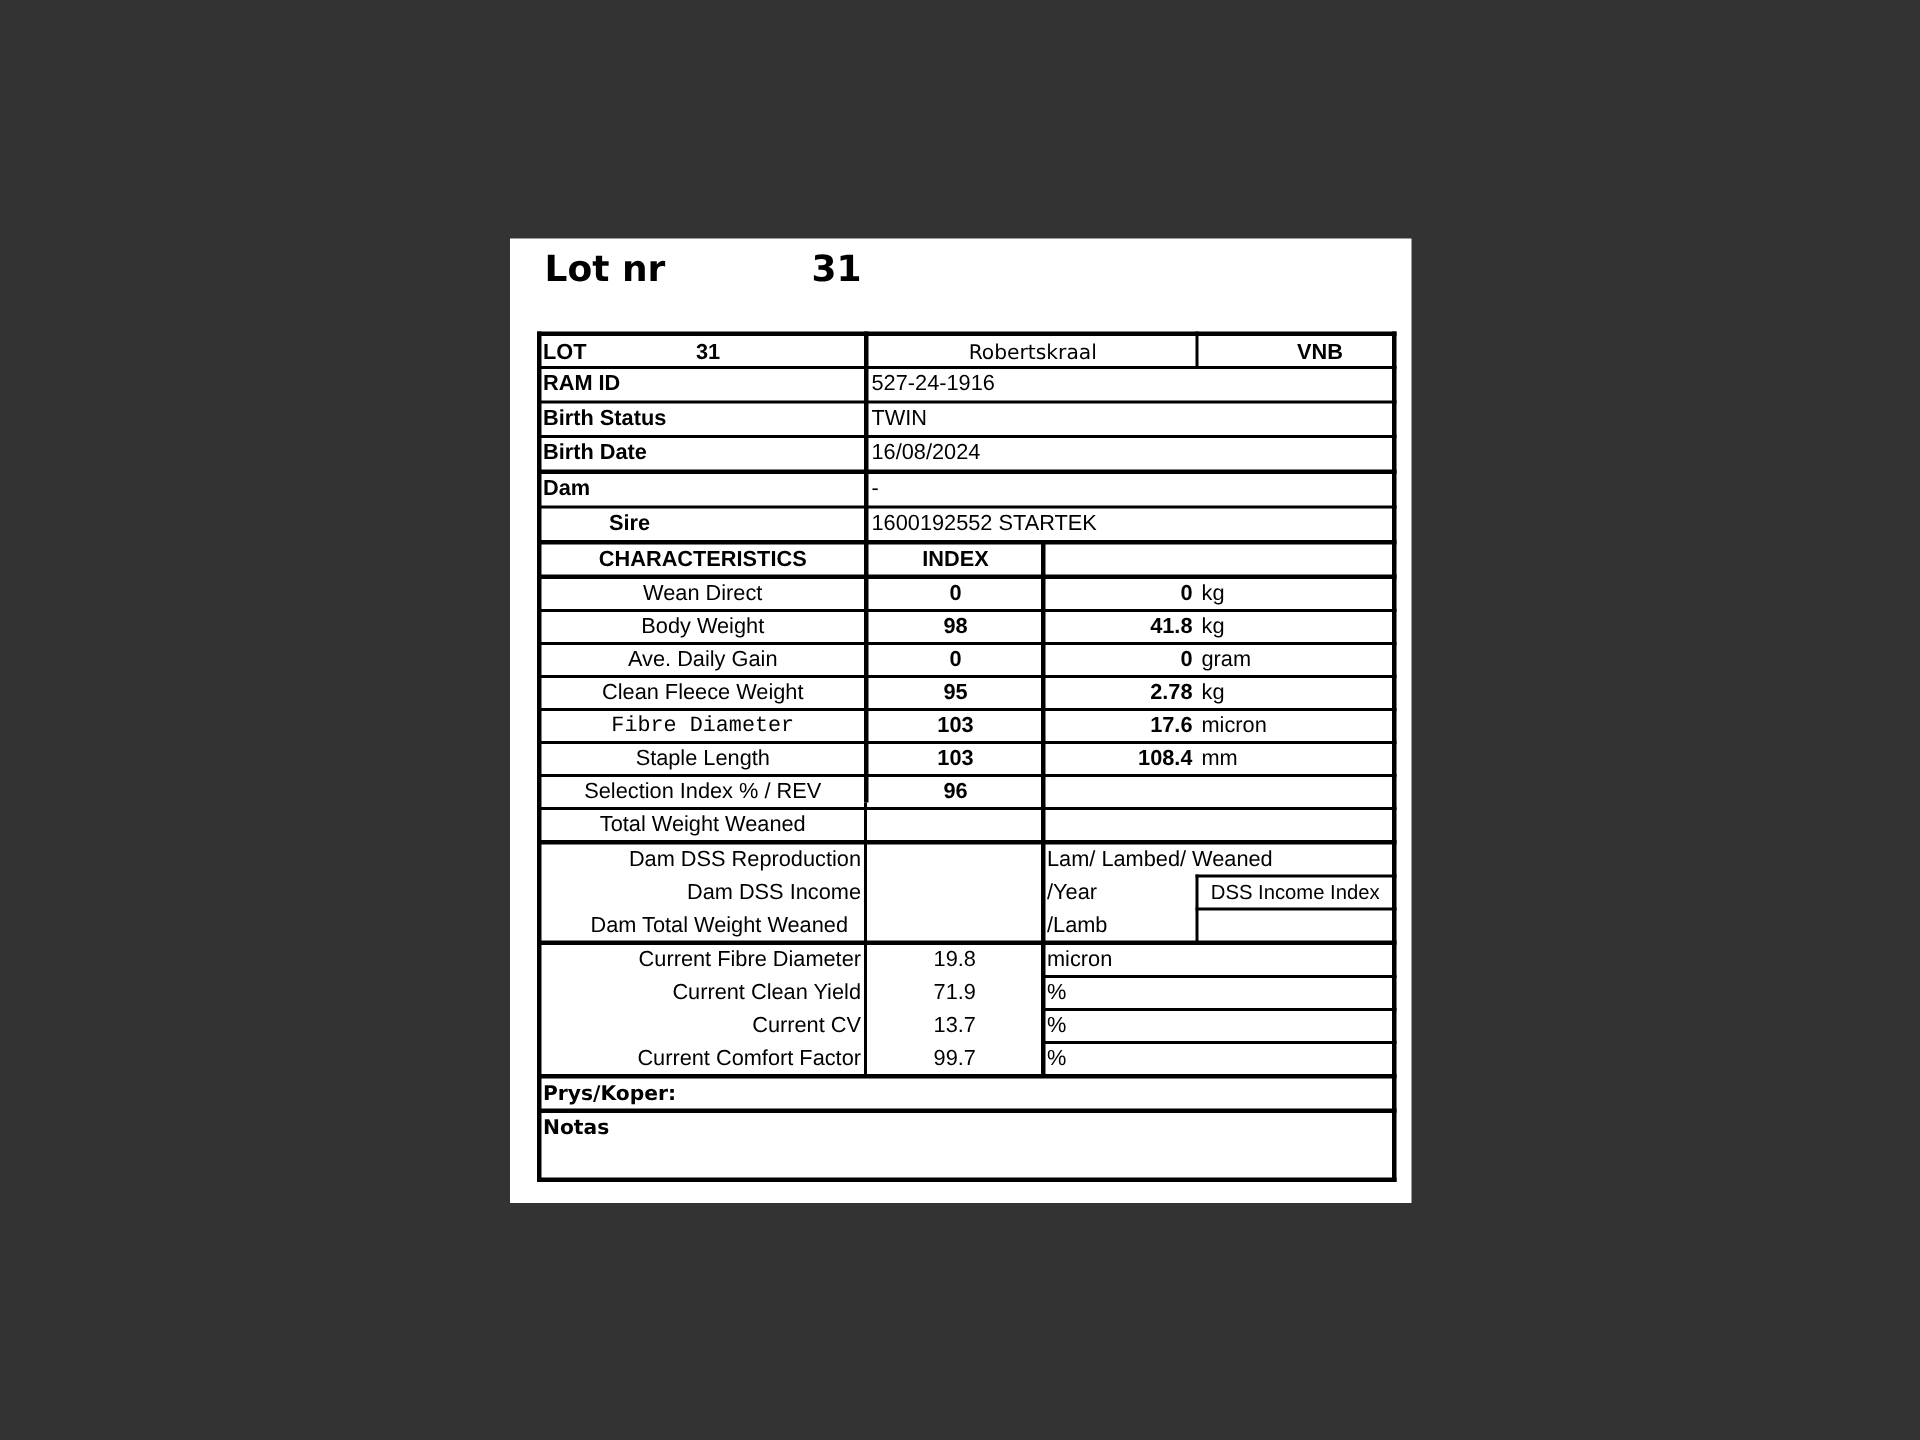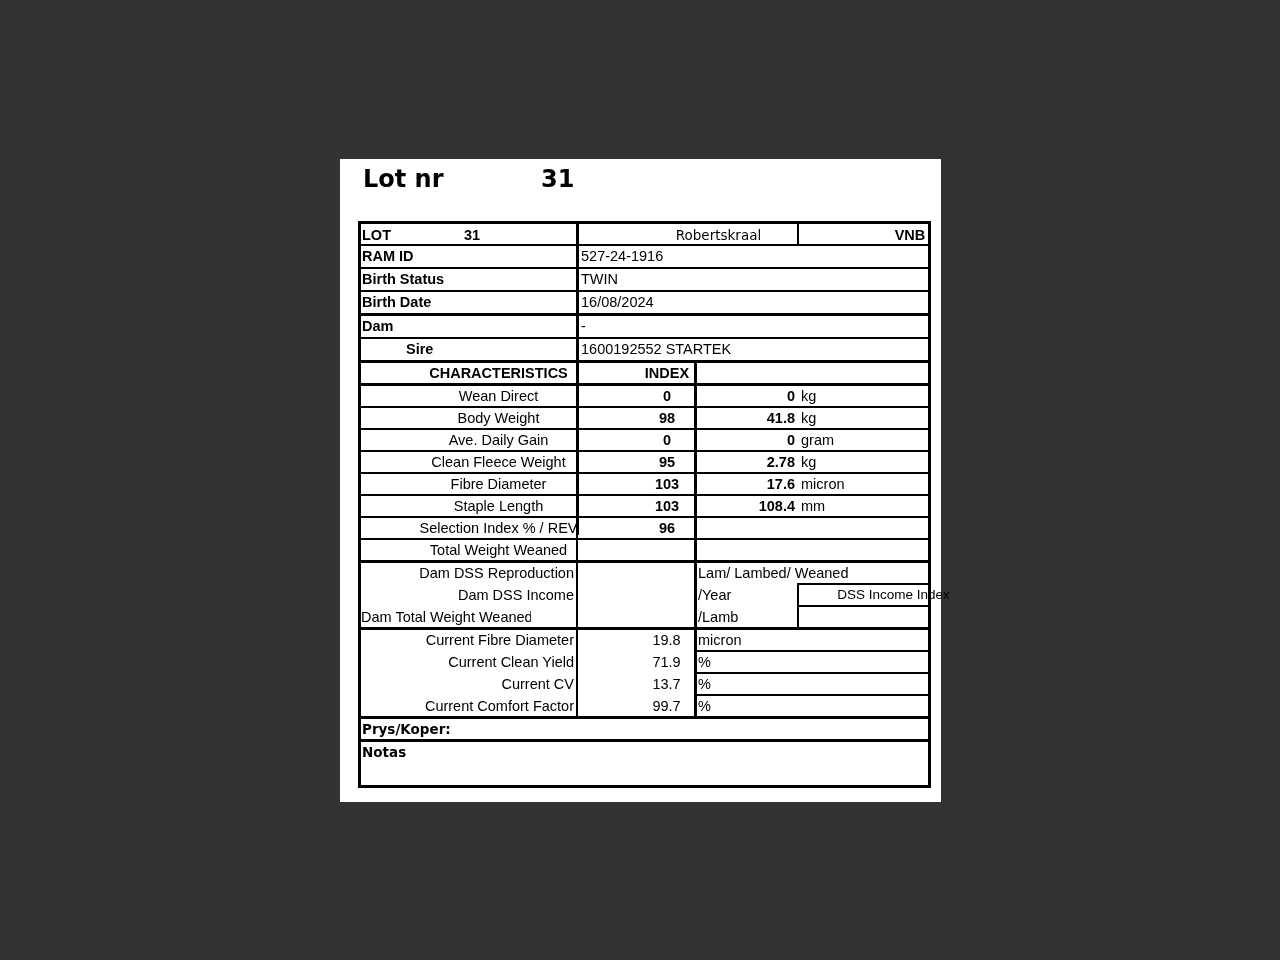--- a/index.html
+++ b/index.html
@@ -29,21 +29,21 @@
     top: 6px; left: 201px;
     font-family: "DejaVu Sans", sans-serif;
     font-weight: bold;
     font-size: 24px;
     color: #000;
   }
   .c { position: absolute; box-sizing: border-box; font-size: 14.5px; color: #000; white-space: nowrap; overflow: hidden; }
   .b { font-weight: bold; }
   .hl { position: absolute; background: #000; }
   .vl { position: absolute; background: #000; }
-  .center { text-align: center; margin-left: 30px; }
+  .center { text-align: center; }
   .right { text-align: right; }
 </style>
 </head>
 <body>
 
 <div class="card">
   <div class="title">Lot nr</div>
   <div class="title-num">31</div>
 
   <div style="position:absolute;left:0;top:0;width:601px;height:643px;">
@@ -112,21 +112,21 @@
 
     <div>
       <div class="c center" style="left:21px;top:293px;width:215px;height:20px;line-height:20px;">Clean Fleece Weight</div>
       <div class="c center b" style="left:239px;top:293px;width:116px;height:20px;line-height:20px;">95</div>
       <div class="c right b" style="left:357px;top:293px;width:98px;height:20px;line-height:20px;">2.78</div>
       <div class="c" style="left:461px;top:293px;width:120px;height:20px;line-height:20px;">kg</div>
     </div>
     <div class="hl" style="left:18px;top:313px;width:573px;height:2px;"></div>
 
     <div>
-      <div class="c center" style="left:21px;top:315px;width:215px;height:20px;line-height:20px;">Fibre Diameter</div>
+      <div class="c center" style="left:21px;top:315px;width:215px;height:20px;line-height:20px;font-family:Liberation Mono, monospace;">Fibre Diameter</div>
       <div class="c center b" style="left:239px;top:315px;width:116px;height:20px;line-height:20px;">103</div>
       <div class="c right b" style="left:357px;top:315px;width:98px;height:20px;line-height:20px;">17.6</div>
       <div class="c" style="left:461px;top:315px;width:120px;height:20px;line-height:20px;">micron</div>
     </div>
     <div class="hl" style="left:18px;top:335px;width:573px;height:2px;"></div>
 
     <div>
       <div class="c center" style="left:21px;top:337px;width:215px;height:20px;line-height:20px;">Staple Length</div>
       <div class="c center b" style="left:239px;top:337px;width:116px;height:20px;line-height:20px;">103</div>
       <div class="c right b" style="left:357px;top:337px;width:98px;height:20px;line-height:20px;">108.4</div>
@@ -149,21 +149,21 @@
       <div class="c" style="left:461px;top:381px;width:120px;height:20px;line-height:20px;"></div>
     </div>
     <div class="hl" style="left:18px;top:401px;width:573px;height:3px;"></div>
 
     <div class="vl" style="left:236px;top:376px;width:2px;height:183px;"></div>
 
     <div class="c right" style="left:21px;top:404px;width:213px;height:21px;line-height:21px;">Dam DSS Reproduction</div>
     <div class="c" style="left:358px;top:404px;width:228px;height:21px;line-height:21px;">Lam/ Lambed/ Weaned</div>
     <div class="c right" style="left:21px;top:425px;width:213px;height:22px;line-height:22px;">Dam DSS Income</div>
     <div class="c" style="left:358px;top:425px;width:98px;height:22px;line-height:22px;">/Year</div>
-    <div class="c right" style="left:21px;top:447px;width:170px;height:22px;line-height:22px;">Dam Total Weight Weaned</div>
+    <div class="c right" style="left:21px;top:447px;width:237px;height:22px;line-height:22px;text-align:center;">Dam Total Weight Weaned</div>
     <div class="c" style="left:358px;top:447px;width:98px;height:22px;line-height:22px;">/Lamb</div>
 
     <div class="hl" style="left:457px;top:424px;width:134px;height:2px;"></div>
     <div class="vl" style="left:457px;top:424px;width:2px;height:46px;"></div>
     <div class="c center" style="left:459px;top:426px;width:129px;height:20px;line-height:20px;font-size:13.5px;">DSS Income Index</div>
     <div class="hl" style="left:457px;top:446px;width:134px;height:2px;"></div>
     <div class="c center" style="left:459px;top:448px;width:129px;height:20px;line-height:20px;"></div>
     <div class="hl" style="left:18px;top:468px;width:573px;height:3px;"></div>
 
     <div class="c right" style="left:21px;top:471px;width:213px;height:21px;line-height:21px;">Current Fibre Diameter</div>

